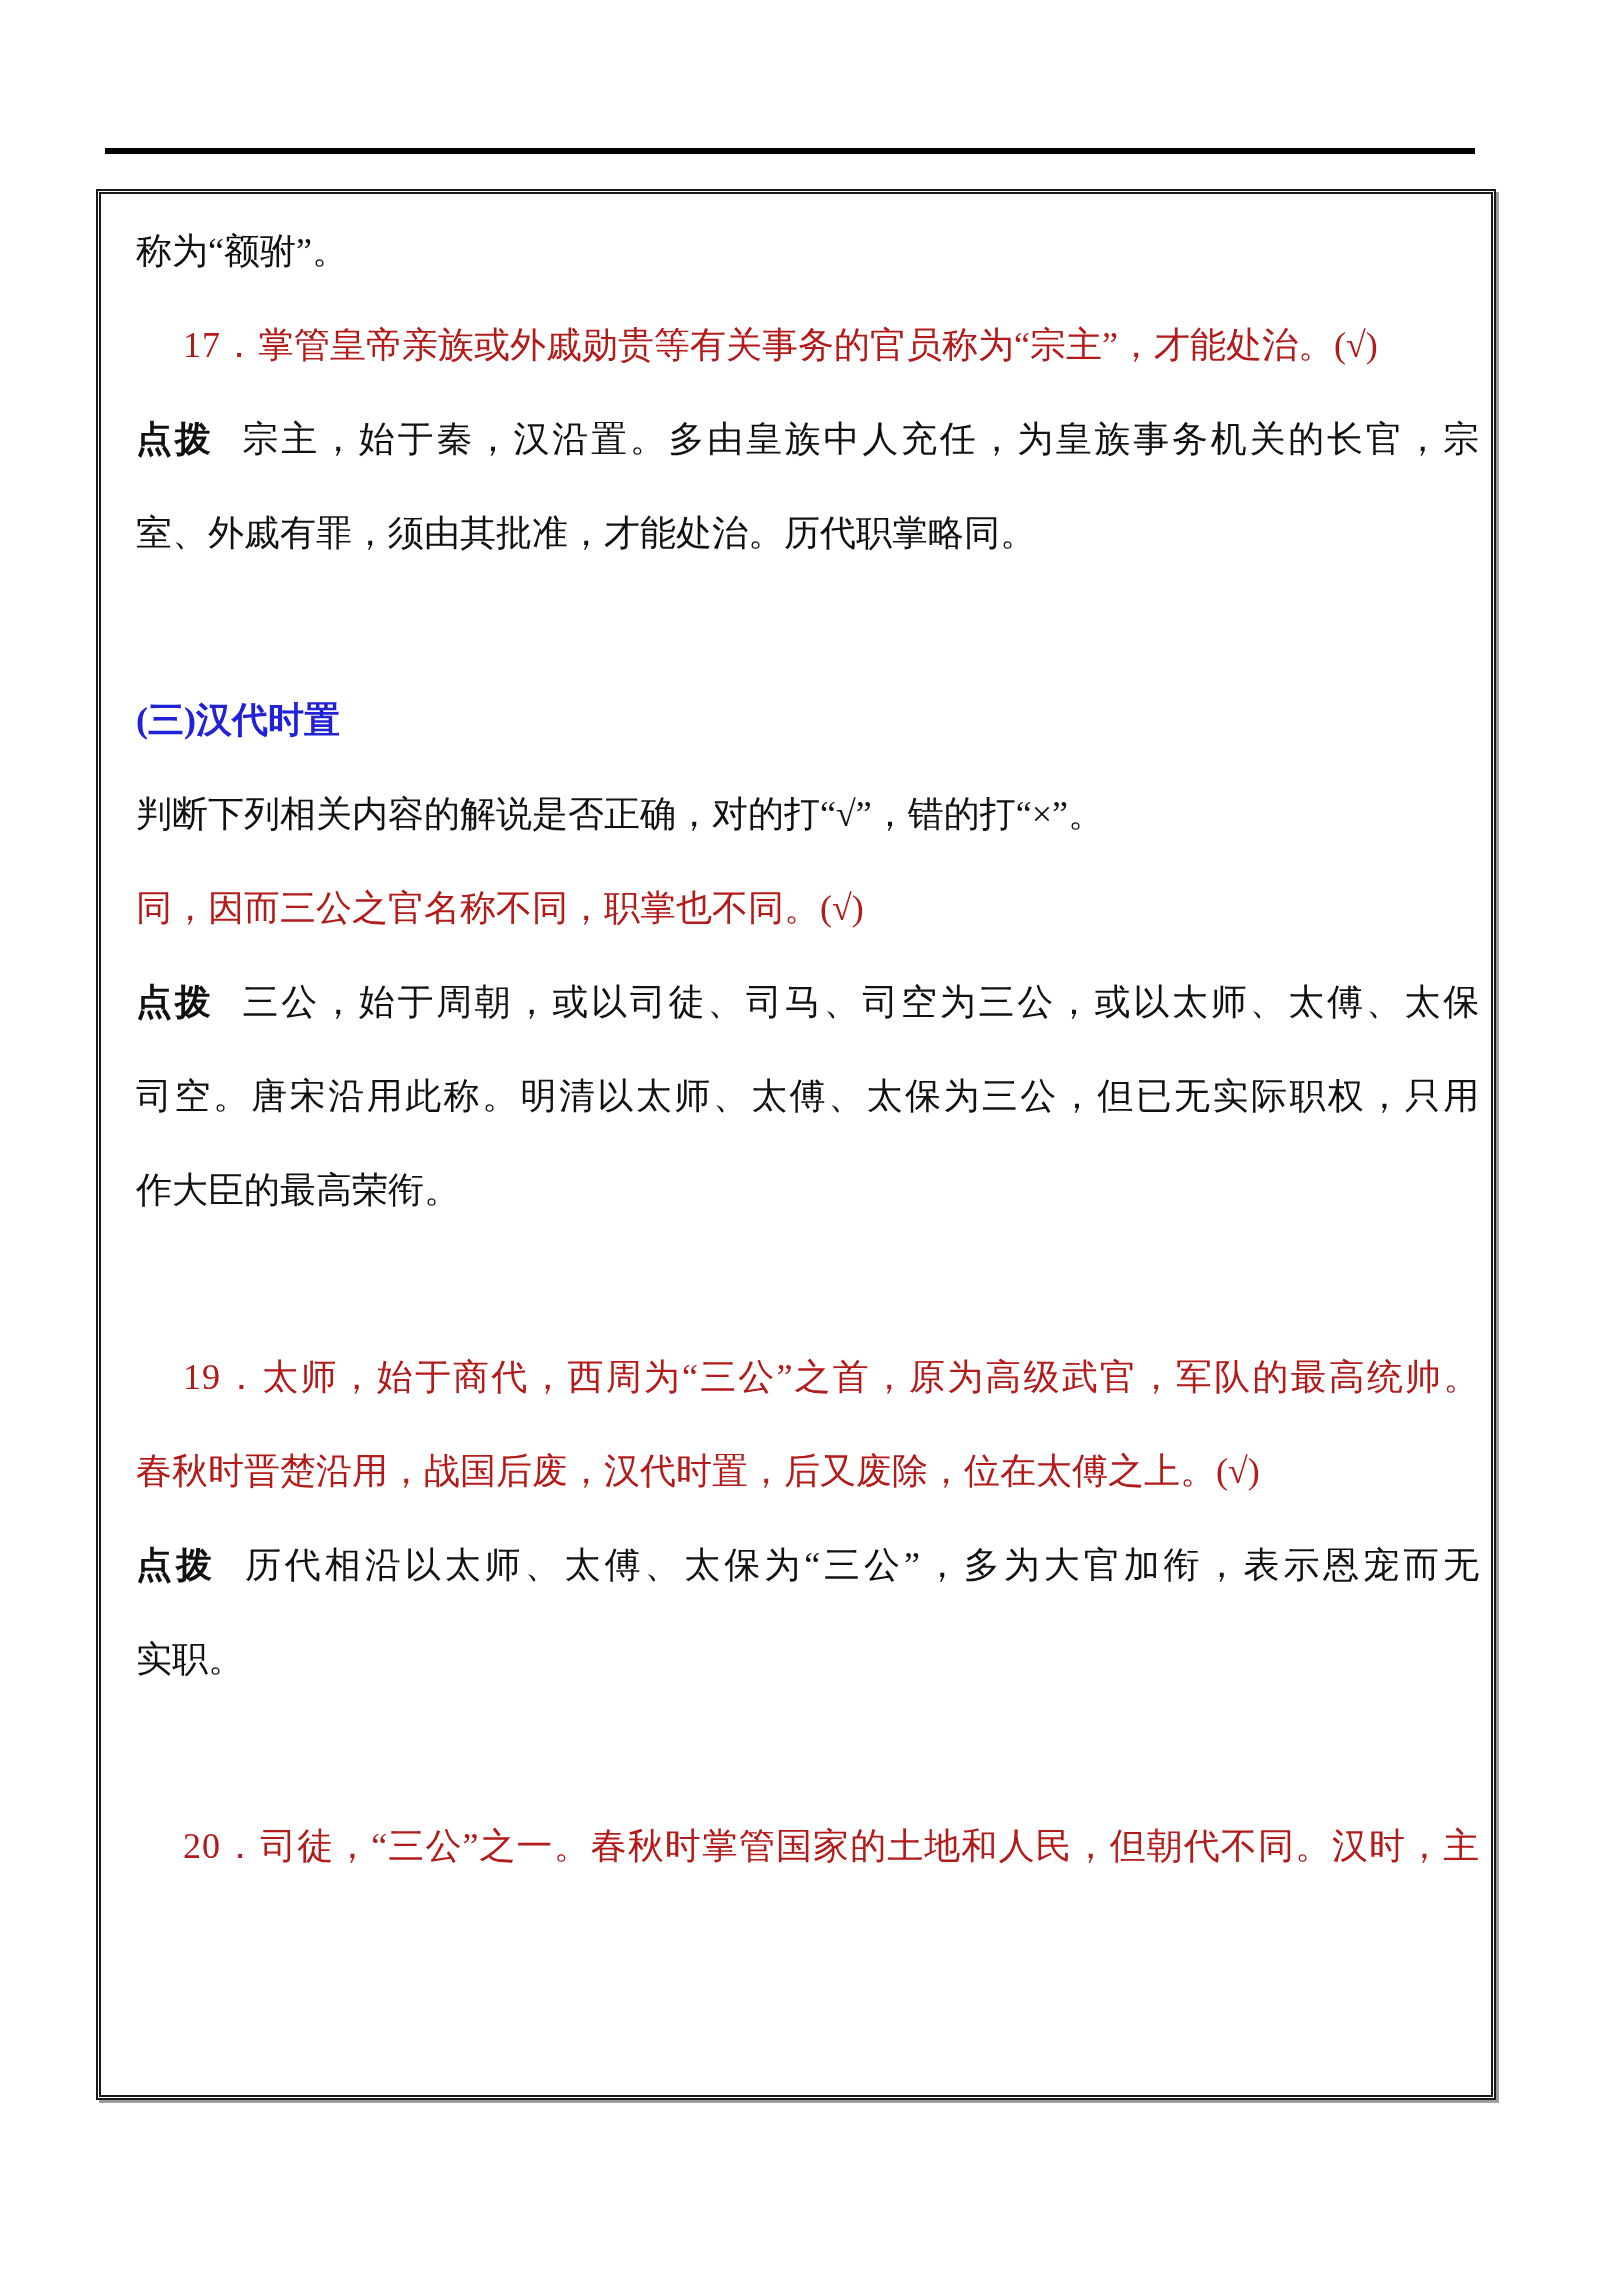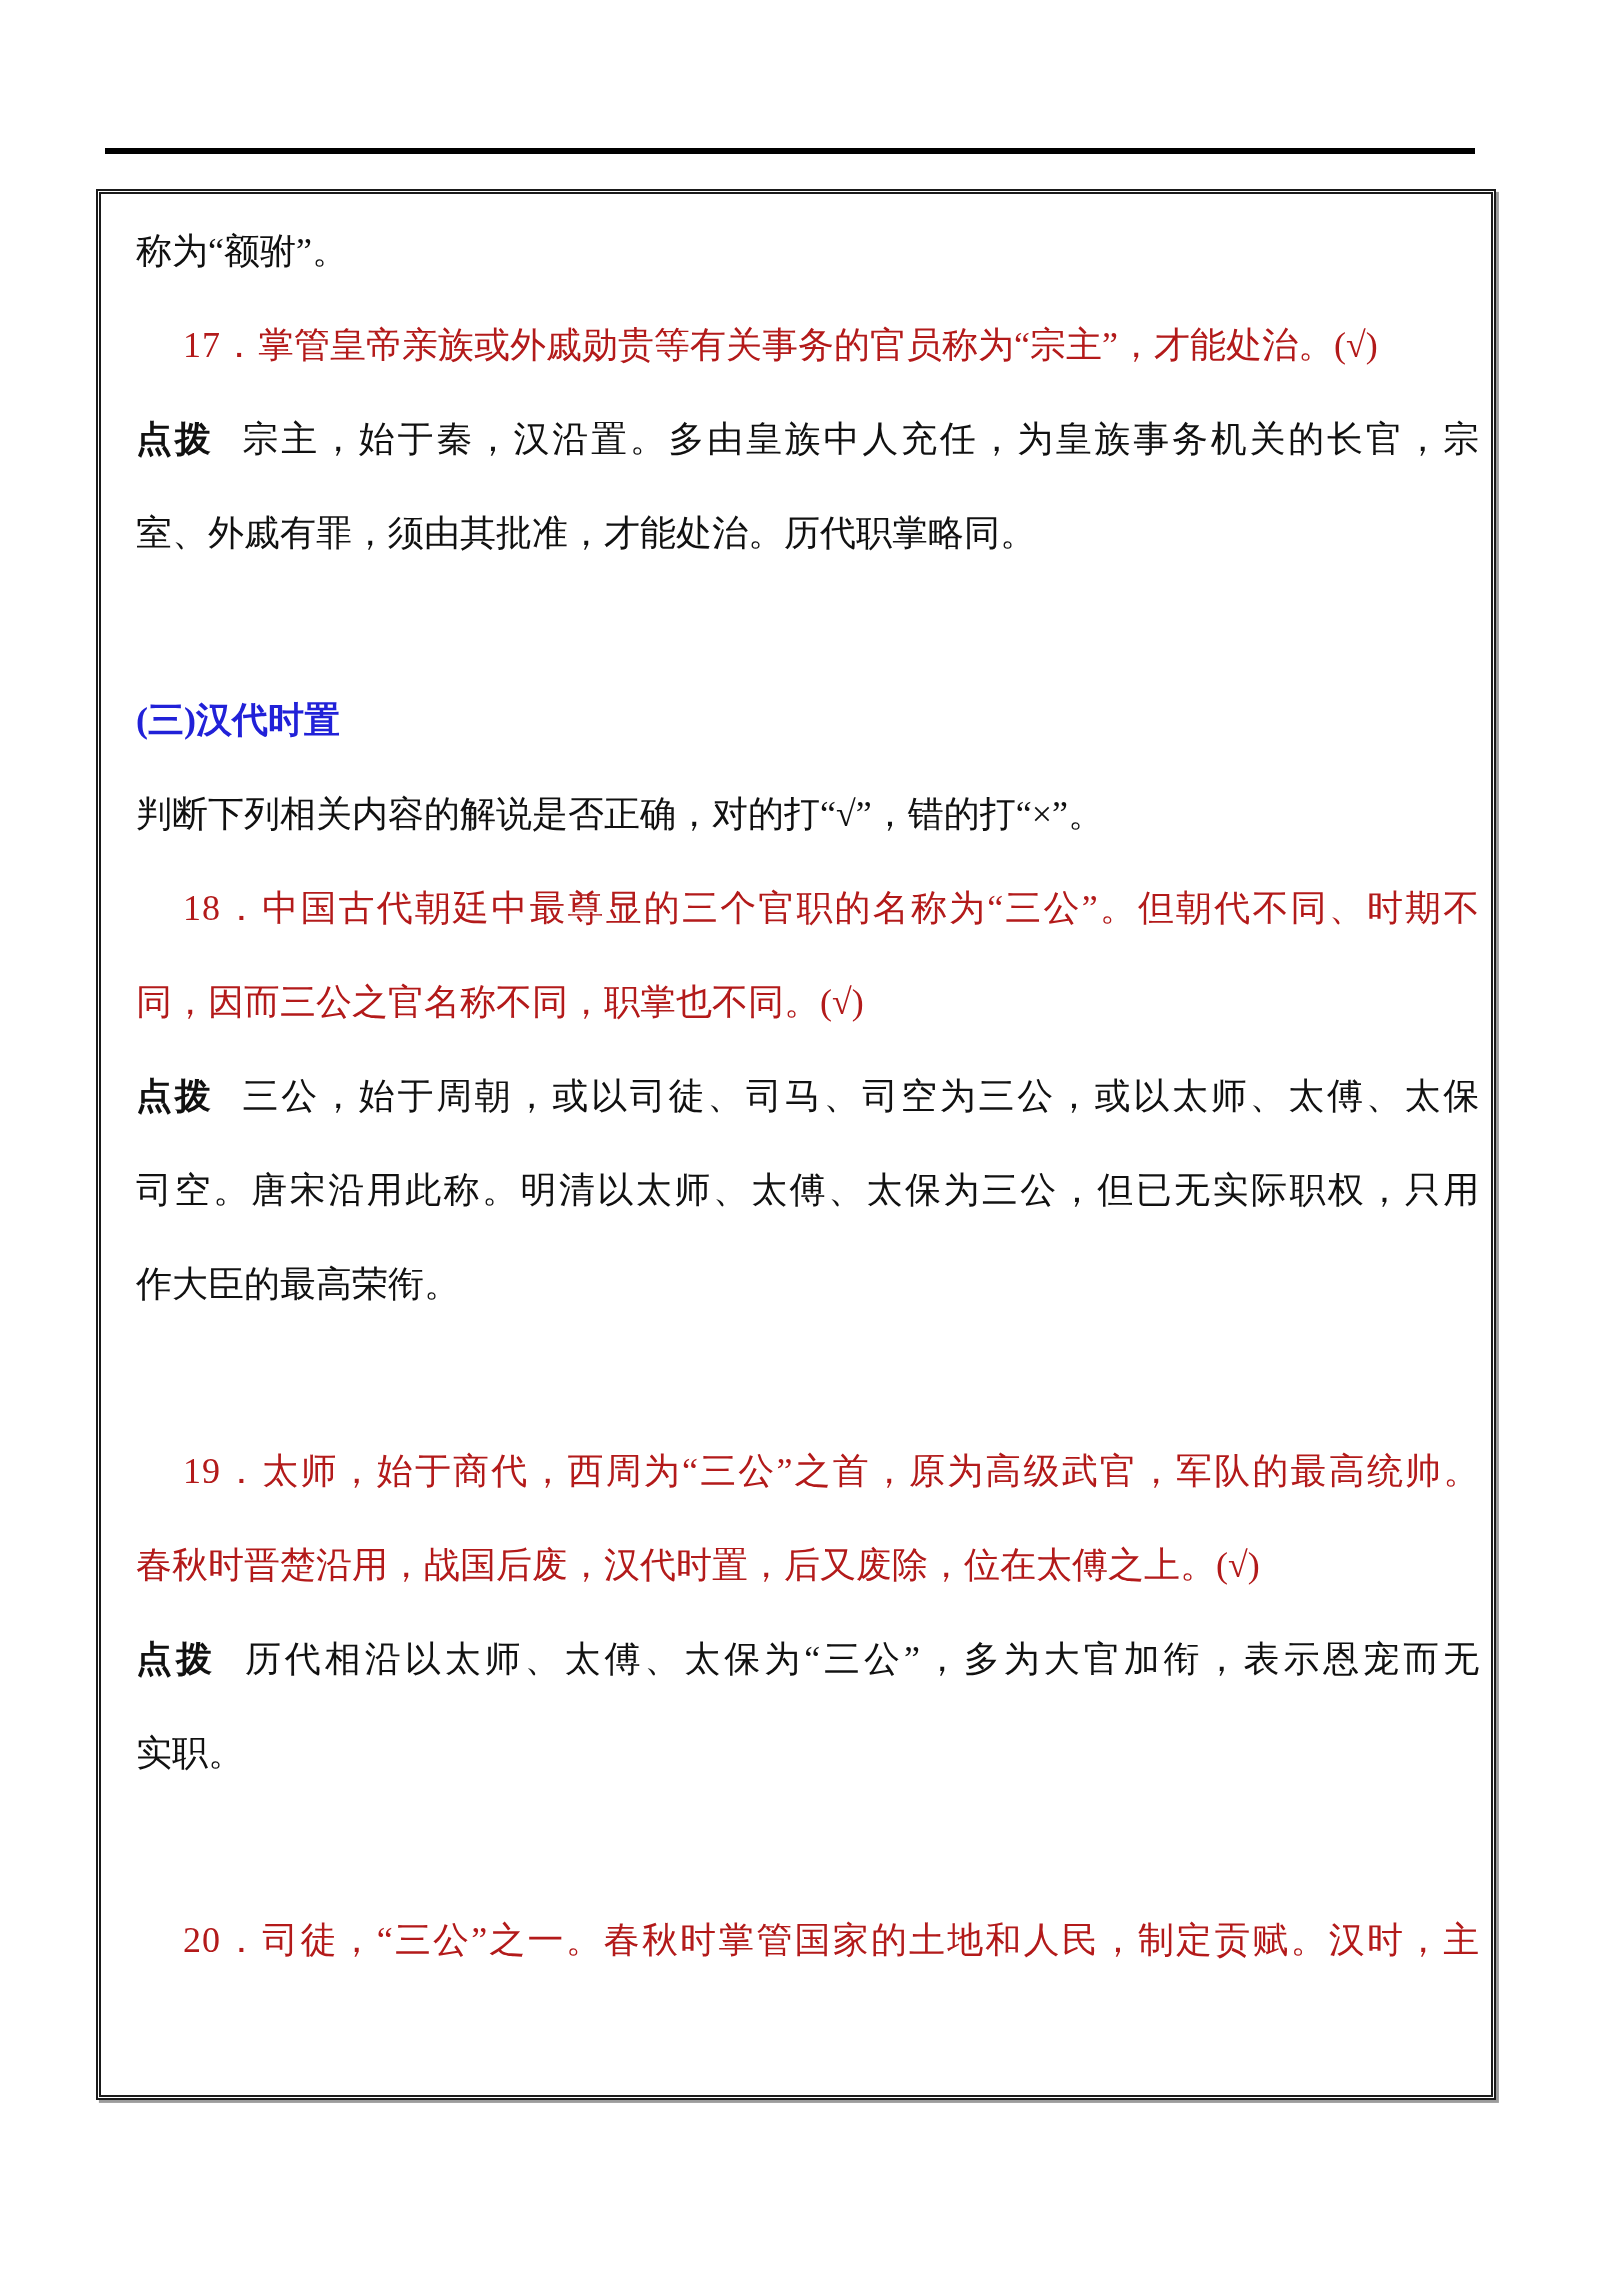--- a/index.html
+++ b/index.html
@@ -87,23 +87,20 @@
   </div>
 
   <div class="line blue gap">
     <span>(三)汉代时置</span>
   </div>
 
   <div class="line">
     <span>判断下列相关内容的解说是否正确，对的打“√”，错的打“×”。</span>
   </div>
 
-  <div class="line red fill">
-    <span class="num">18．</span><span>中国古代朝廷中最尊显的三个官职的名称为“三公”。但朝代不同、时期不</span>
-  </div>
 
   <div class="line red">
     <span>同，因而三公之官名称不同，职掌也不同。</span><span>(√)</span>
   </div>
 
   <div class="line fill">
     <span class="tip-label">点拨</span><span>三公，始于周朝，或以司徒、司马、司空为三公，或以太师、太傅、太保</span>
   </div>
 
 
@@ -125,17 +122,17 @@
 
   <div class="line fill">
     <span class="tip-label">点拨</span><span>历代相沿以太师、太傅、太保为“三公”，多为大官加衔，表示恩宠而无</span>
   </div>
 
   <div class="line">
     <span>实职。</span>
   </div>
 
   <div class="line red fill gap">
-    <span class="num">20．</span><span>司徒，“三公”之一。春秋时掌管国家的土地和人民，制定贡赋。汉时，主</span>
+    <span class="num">20．</span><span>司徒，“三公”之一。春秋时掌管国家的土地和人民，但朝代不同。汉时，主</span>
   </div>
 
 </div>
 
 
 </body></html>

